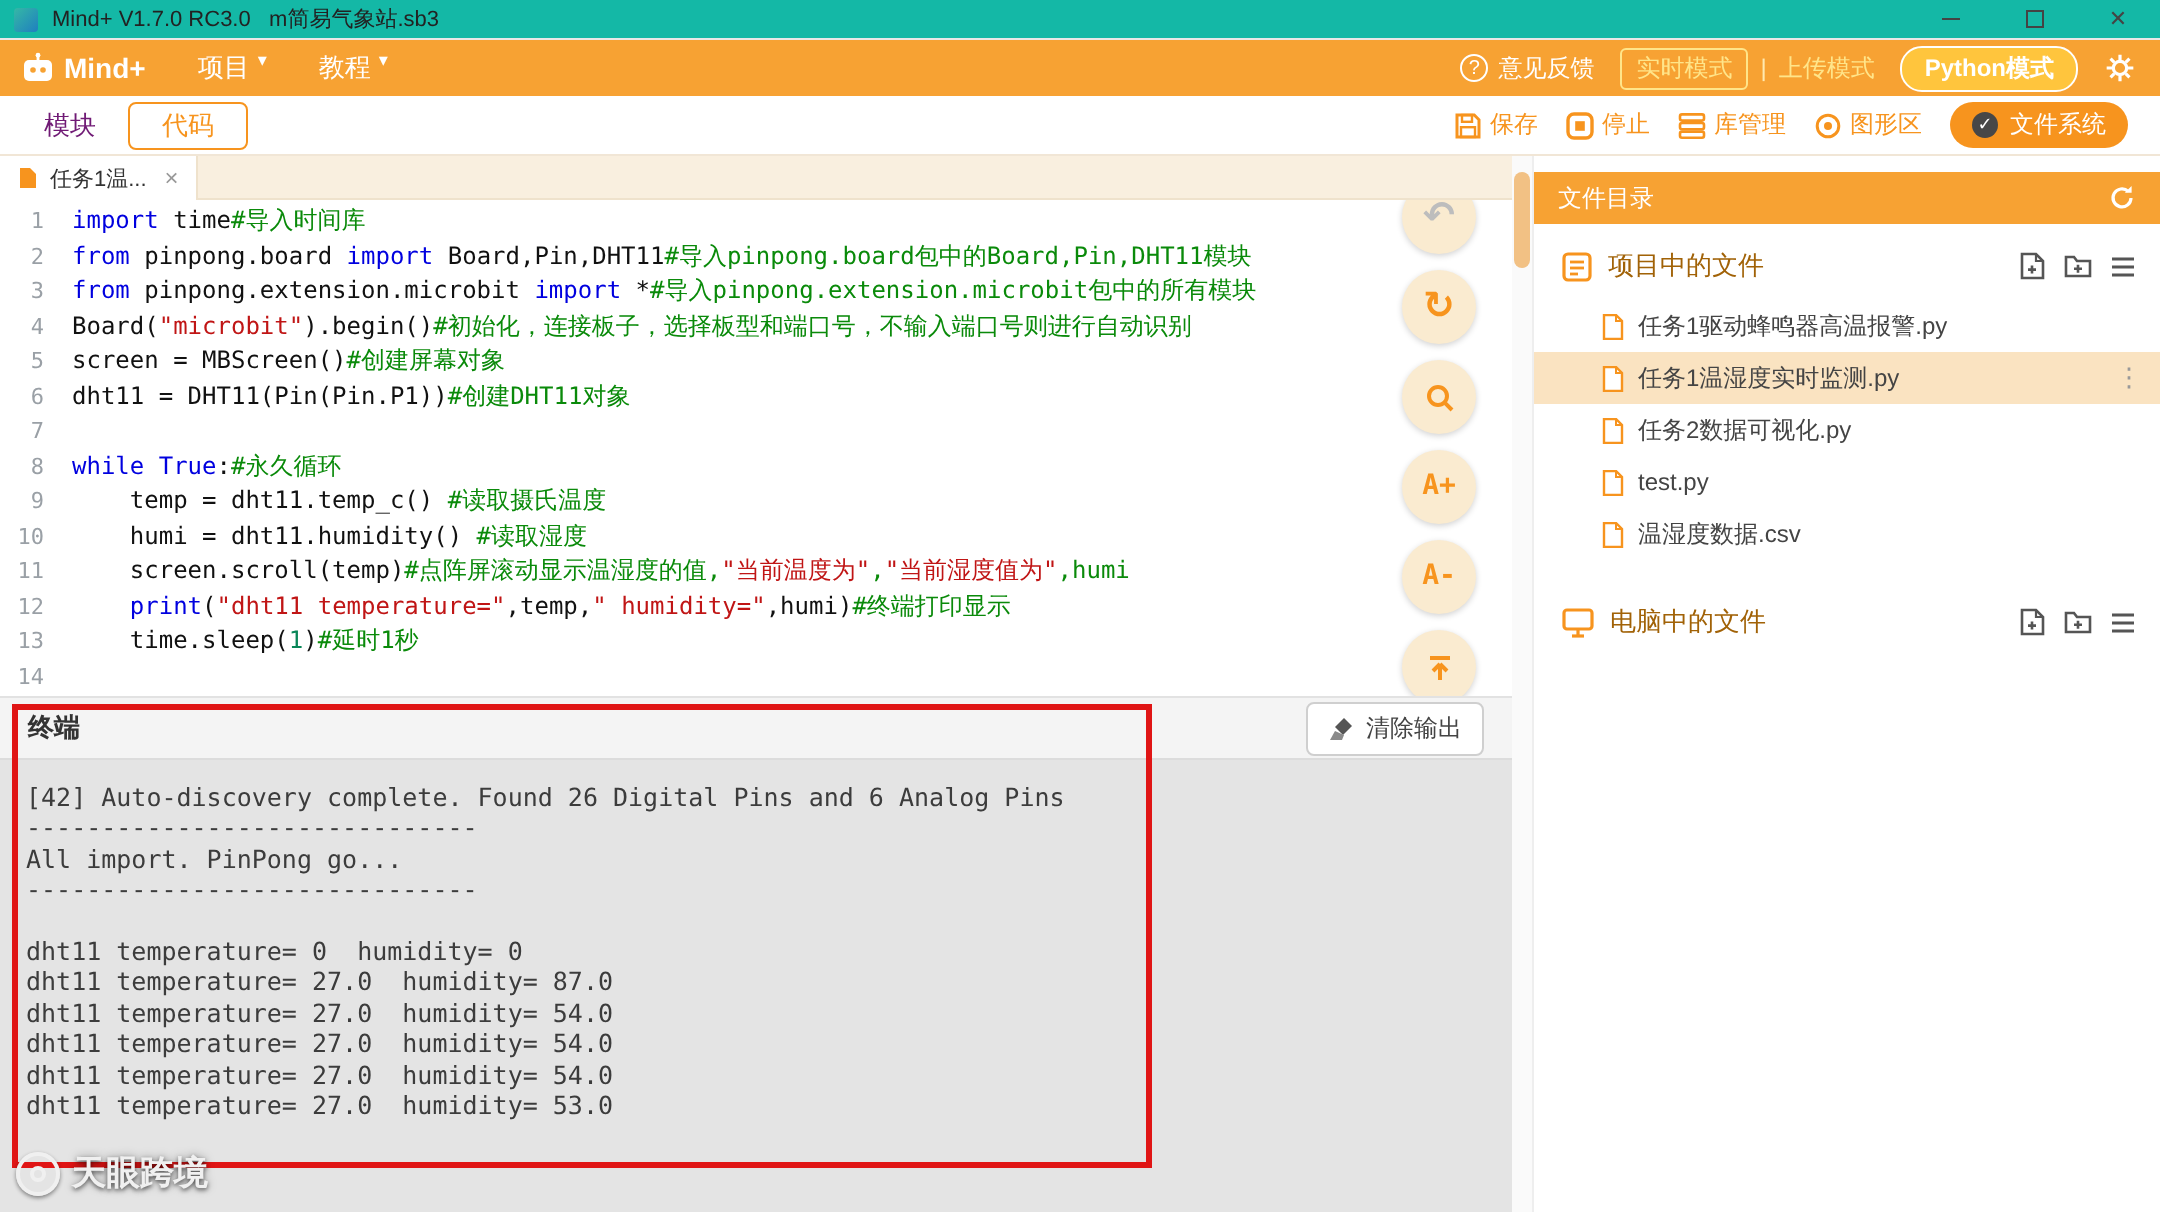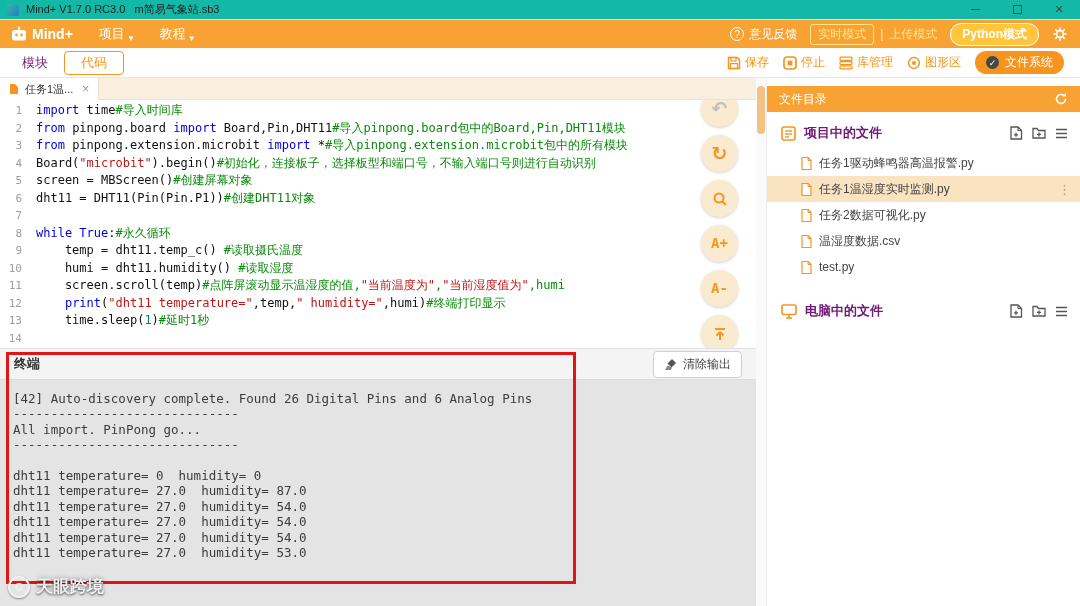--- a/index.html
+++ b/index.html
@@ -12,21 +12,21 @@
   .tb-appicon{width:12px;height:12px;border-radius:2px;background:linear-gradient(135deg,#35b8a5,#1f7fc0);margin:0 7px 0 7px;flex:none;}
   .tb-title{flex:1;white-space:pre;}
   .tb-controls{display:flex;height:100%;}
   .tb-btn{width:42px;display:flex;align-items:center;justify-content:center;color:#444;font-size:11px;}
   .min-glyph{display:block;width:9px;height:1px;background:#444;}
   .max-glyph{display:block;width:9px;height:9px;border:1px solid #444;}
 
   
   .menubar{position:absolute;left:0;top:20px;width:1080px;height:28px;background:#F7A233;display:flex;align-items:center;color:#fff;}
   .mb-logo{display:flex;align-items:center;gap:4px;margin-left:10px;font-weight:bold;font-size:14px;}
-  .mb-item{margin-left:26px;font-size:13px;display:flex;align-items:flex-end;gap:4px;}
+  .mb-item{margin-left:26px;font-size:13px;display:flex;align-items:flex-start;gap:4px;}
   .mb-caret{font-size:9px;}
   .mb-right{margin-left:auto;display:flex;align-items:center;gap:13px;margin-right:12px;}
   .mb-feedback{display:flex;align-items:center;gap:5px;font-size:12px;}
   .help-circle{width:14px;height:14px;border:1px solid #fff;border-radius:50%;display:flex;align-items:center;justify-content:center;font-size:10px;}
   .mode-group{display:flex;align-items:center;gap:6px;font-size:12px;color:#FFE58A;}
   .mode-rt{border:1px solid #FFE58A;border-radius:3px;padding:1px 7px;}
   .mode-sep{color:#ffe9b0;}
   .mode-py{background:#FFC53D;border:1px solid #fff;border-radius:11px;padding:2px 11px;color:#fff;font-size:12px;font-weight:bold;}
   .gear{display:flex;align-items:center;}
 
@@ -75,21 +75,21 @@
 
   
   .scrollstrip{position:absolute;left:756px;top:0;width:10px;height:528px;background:#FAFAFA;}
   .scrollthumb{position:absolute;left:1px;top:8px;width:8px;height:48px;background:#F2C184;border-radius:4px;}
 
   
   .sidebar{position:absolute;left:766px;top:0;width:314px;height:528px;background:#fff;border-left:1px solid #eee;}
   .sb-header{margin-top:8px;height:26px;background:#F7A233;display:flex;align-items:center;padding:0 12px;color:#fff;font-size:12px;}
   .sb-refresh{margin-left:auto;display:flex;align-items:center;}
   .sb-section{display:flex;align-items:center;padding:12px 12px 8px 14px;gap:8px;}
-  .sb-sec-title{color:#701a75;font-size:13px;font-weight:bold;}
+  .sb-sec-title{color:#a16207;font-size:13px;font-weight:normal;}
   .sb-sec-icons{margin-left:auto;display:flex;gap:9px;align-items:center;}
   .sb-files{display:flex;flex-direction:column;}
   .sb-file{display:flex;align-items:center;gap:7px;height:26px;padding-left:34px;font-size:12px;color:#444;}
   .sb-file.selected{background:#FAE3C1;}
   .sb-file .dots{margin-left:auto;margin-right:9px;color:#999;font-size:13px;}
   .sb-section.computer{margin-top:10px;}
 
   
   .watermark{position:absolute;left:8px;bottom:8px;display:flex;align-items:center;gap:6px;z-index:30;color:#f0f0f0;font-weight:bold;font-size:17px;text-shadow:0 1px 2px rgba(0,0,0,.55),0 0 5px rgba(0,0,0,.35);}
   .wm-logo{width:22px;height:22px;border-radius:50%;border:2px solid #f0f0f0;box-shadow:0 1px 2px rgba(0,0,0,.45);display:flex;align-items:center;justify-content:center;}
@@ -381,28 +381,28 @@
               <path d="M1 .5h6l3 3v9H1z" fill="#fff" stroke="#F7941E" stroke-width="1.2"></path>
               <path d="M7 .5v3h3" fill="none" stroke="#F7941E" stroke-width="1"></path>
             </svg>
             <span class="file-name">任务2数据可视化.py</span>
           </div>
           <div class="sb-file">
             <svg width="11" height="13" viewBox="0 0 11 13">
               <path d="M1 .5h6l3 3v9H1z" fill="#fff" stroke="#F7941E" stroke-width="1.2"></path>
               <path d="M7 .5v3h3" fill="none" stroke="#F7941E" stroke-width="1"></path>
             </svg>
-            <span class="file-name">温湿度数据.csv</span>
+            <span class="file-name">test.py</span>
           </div>
           <div class="sb-file">
             <svg width="11" height="13" viewBox="0 0 11 13">
               <path d="M1 .5h6l3 3v9H1z" fill="#fff" stroke="#F7941E" stroke-width="1.2"></path>
               <path d="M7 .5v3h3" fill="none" stroke="#F7941E" stroke-width="1"></path>
             </svg>
-            <span class="file-name">test.py</span>
+            <span class="file-name">温湿度数据.csv</span>
           </div>
         </div>
 
       <div class="sb-section computer">
         <svg width="16" height="15" viewBox="0 0 16 15">
             <rect x="1" y="1" width="14" height="9.5" rx="1.5" fill="none" stroke="#F7941E" stroke-width="1.6"></rect>
             <line x1="5" y1="14" x2="11" y2="14" stroke="#F7941E" stroke-width="1.6"></line>
             <line x1="8" y1="10.5" x2="8" y2="14" stroke="#F7941E" stroke-width="1.6"></line>
           </svg>
         <span class="sb-sec-title">电脑中的文件</span>

